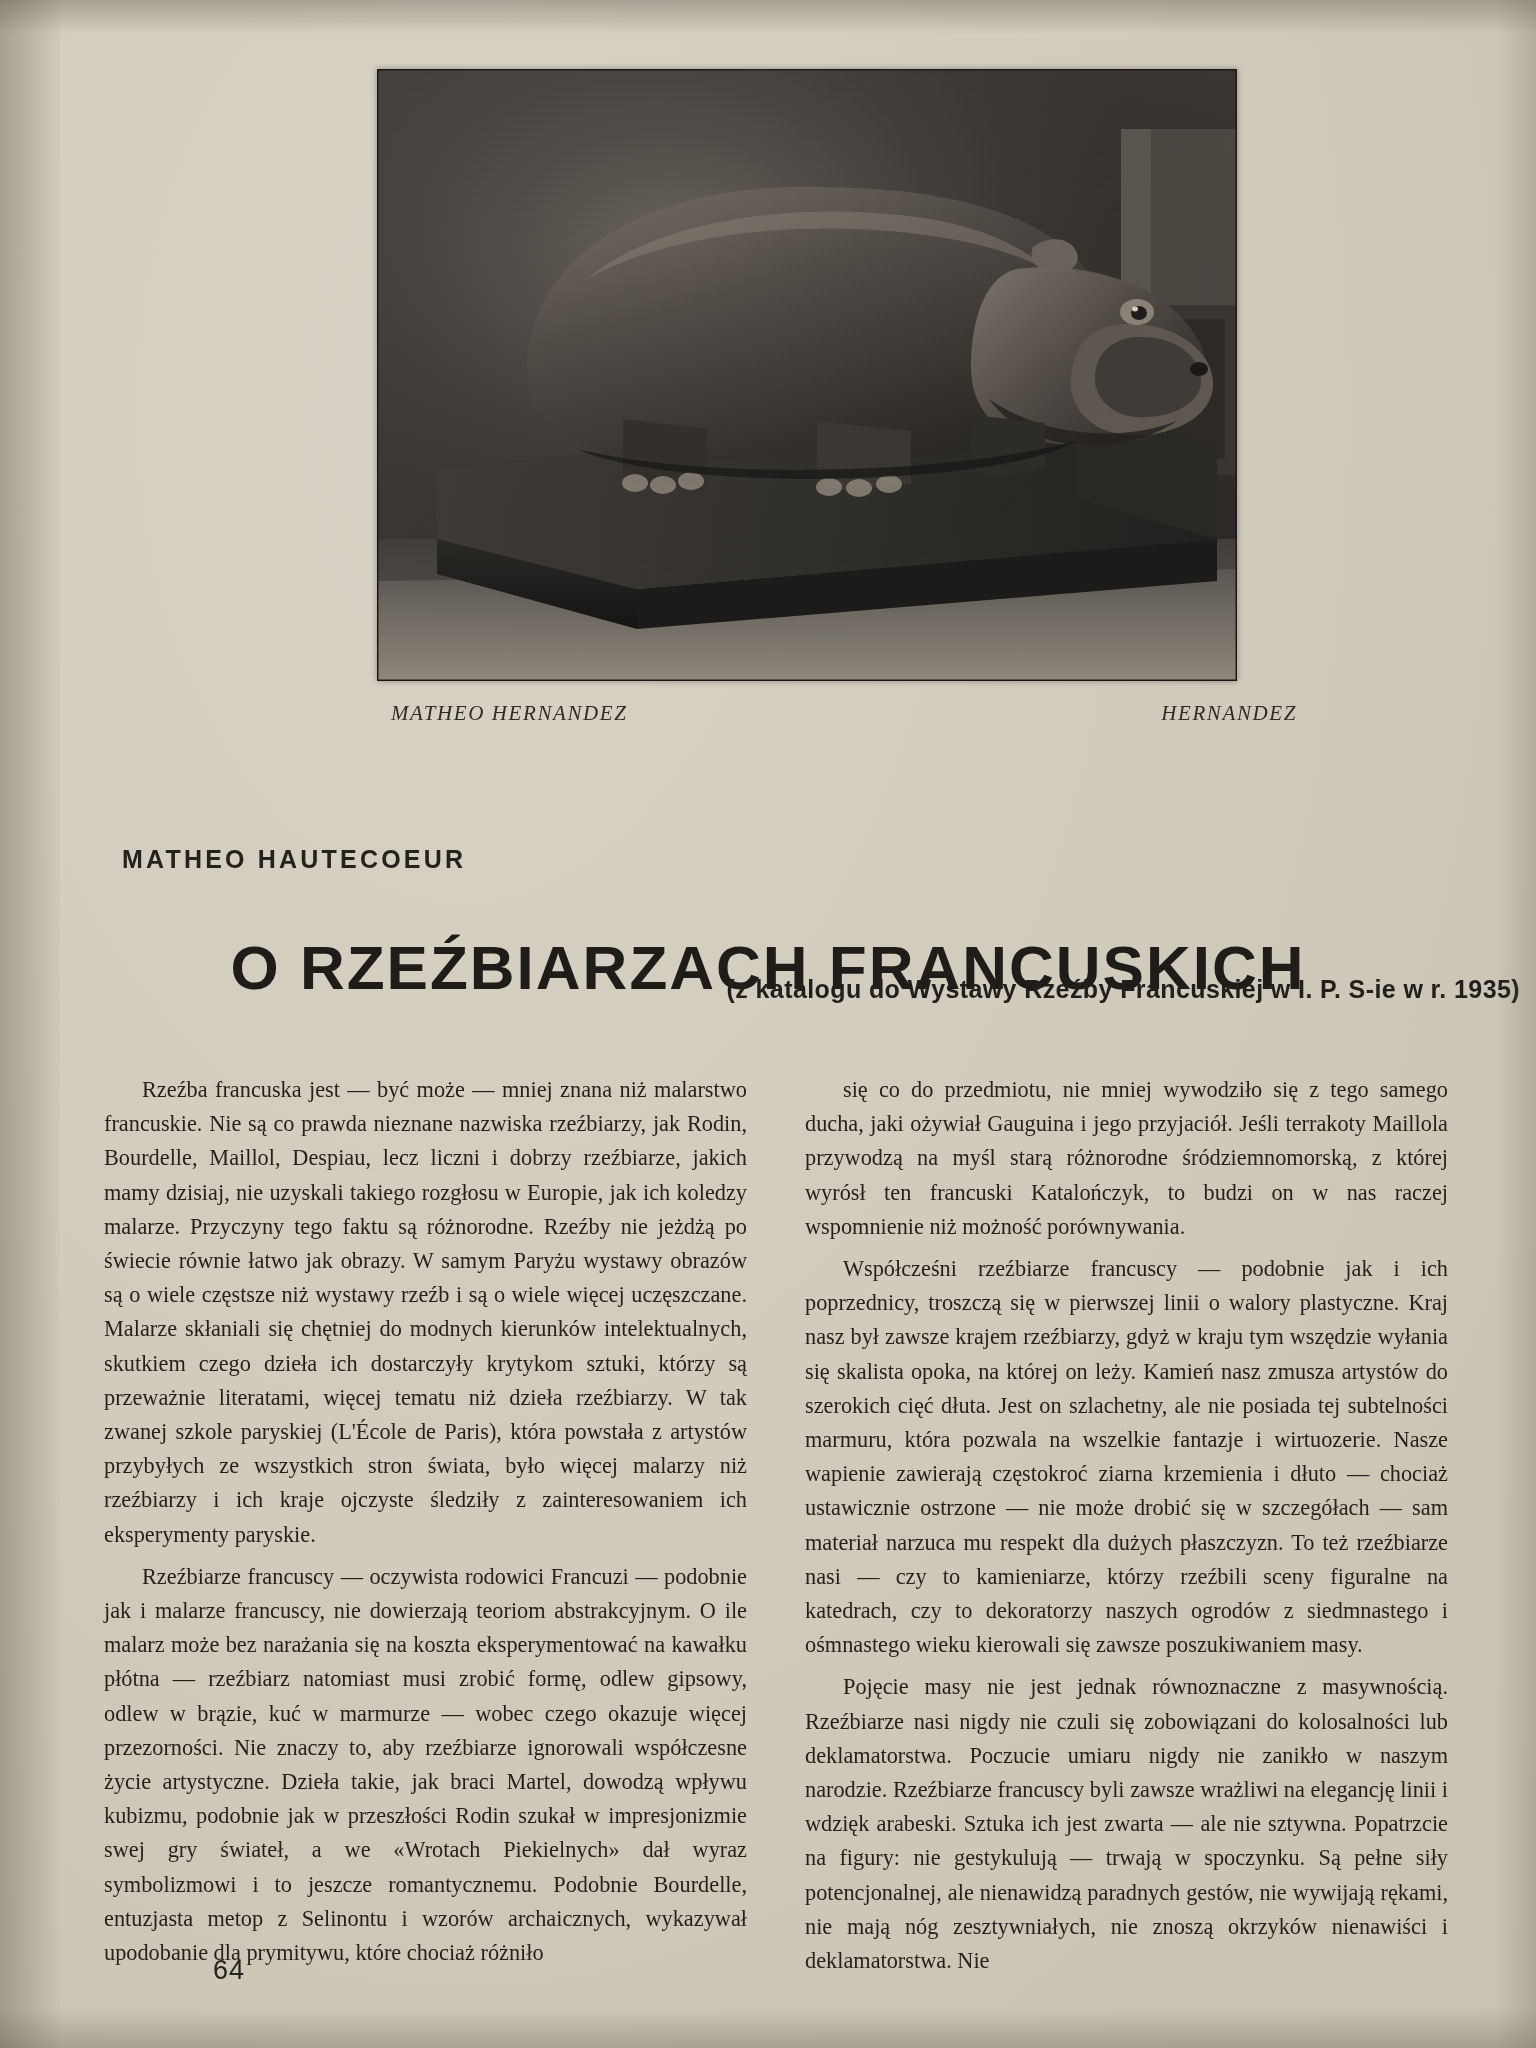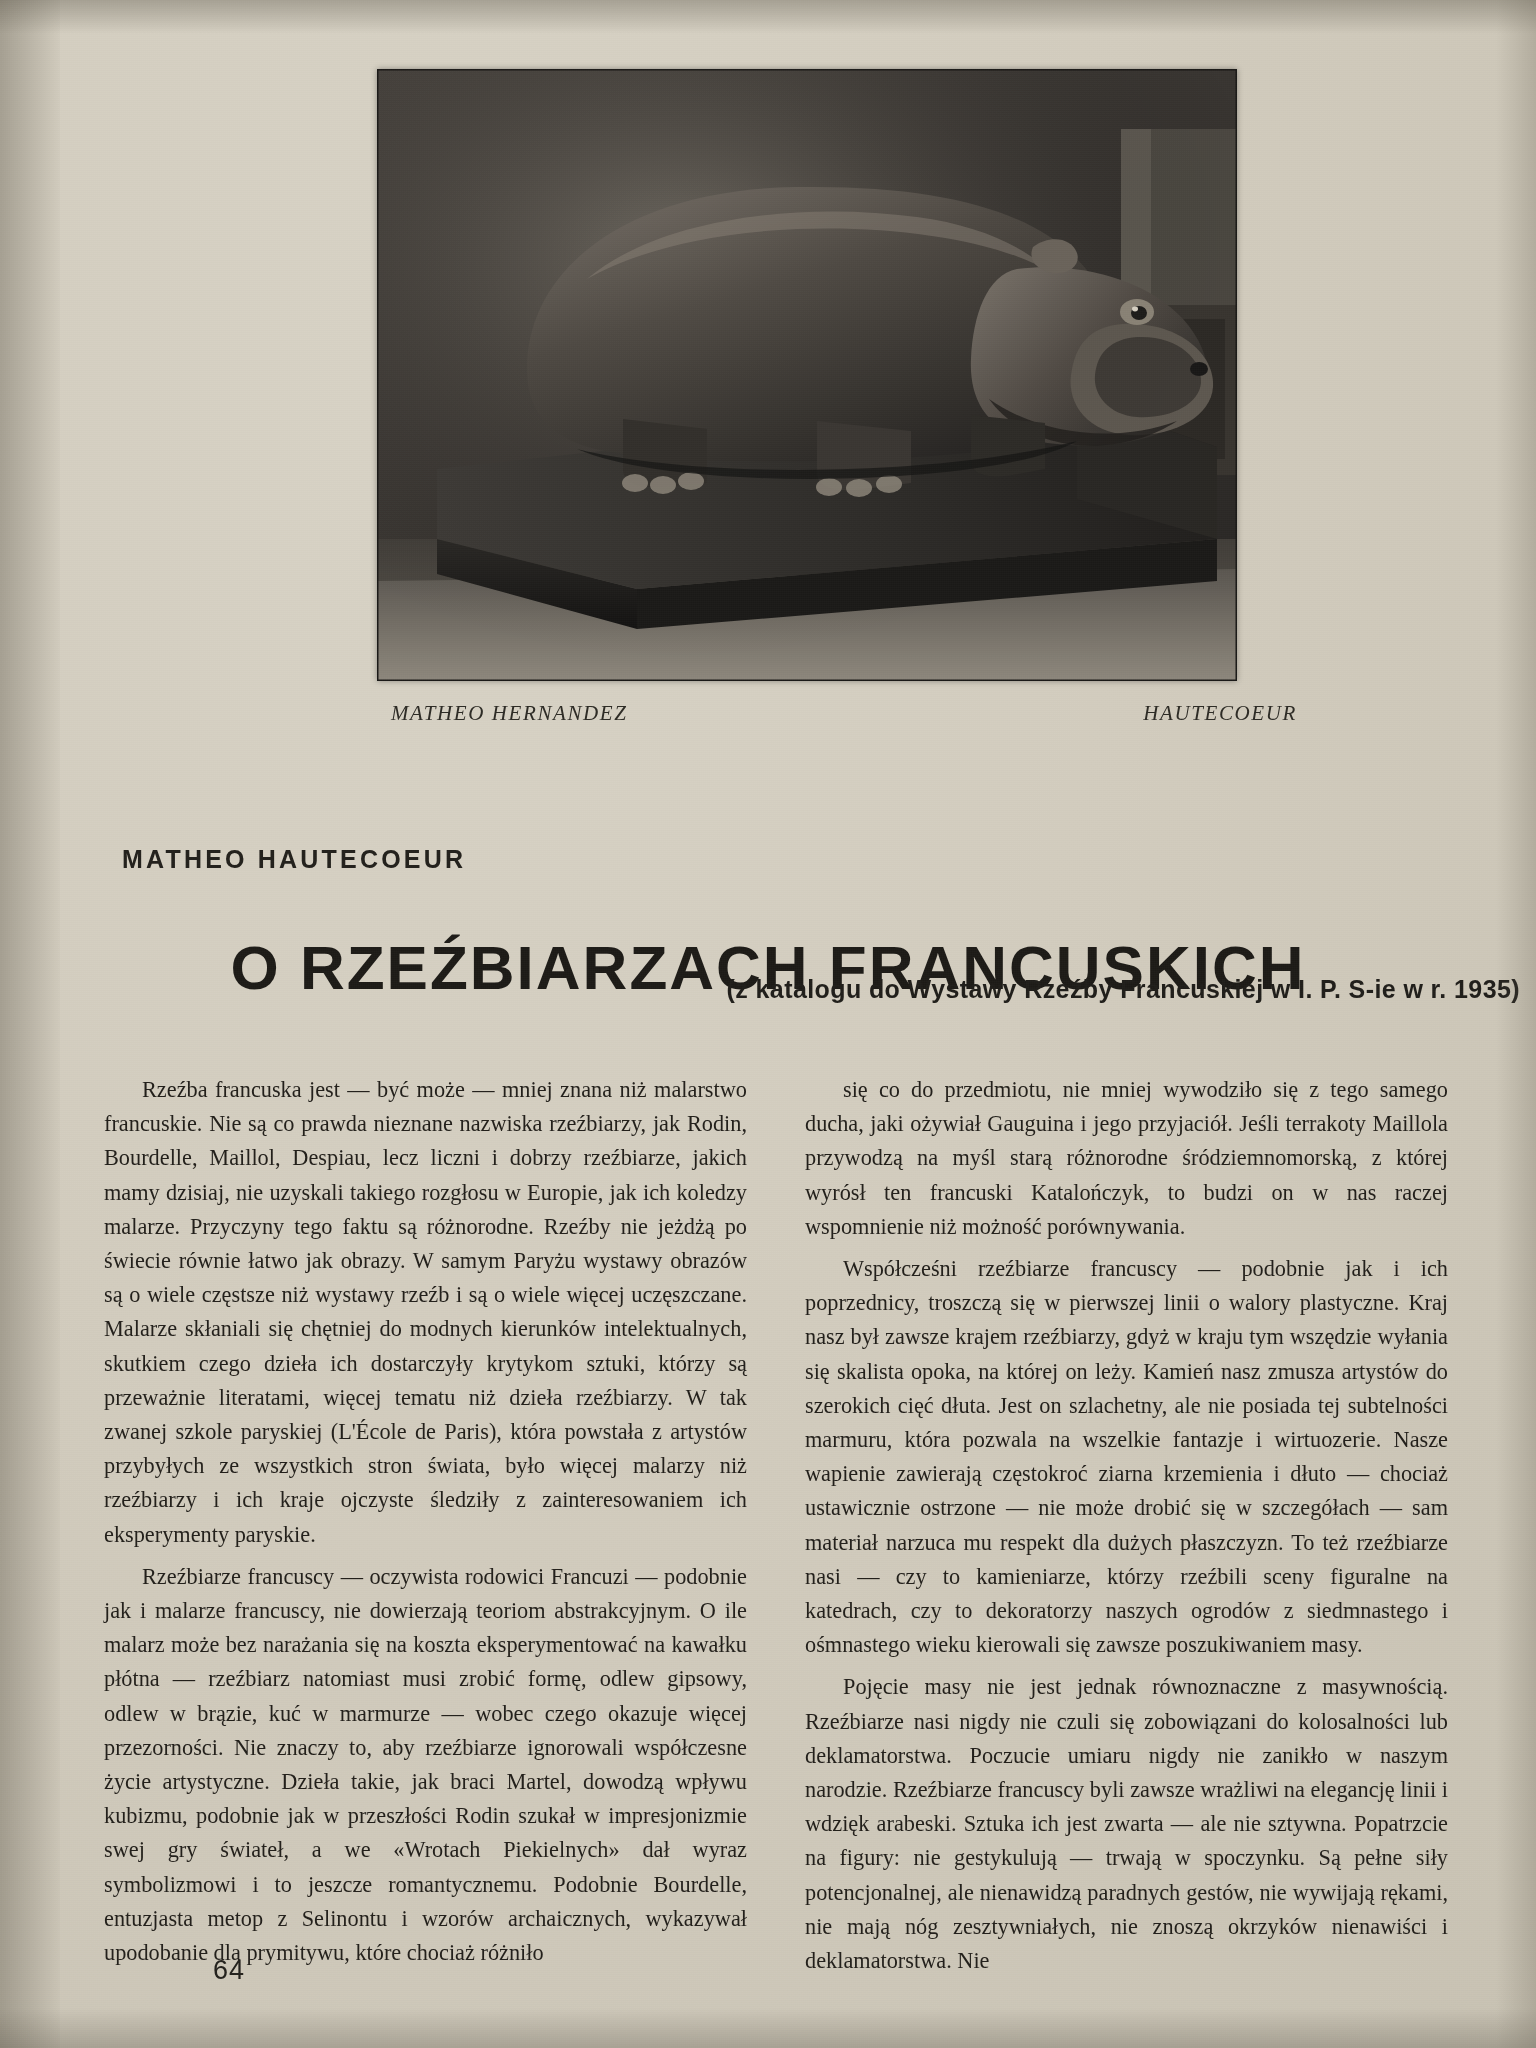--- a/index.html
+++ b/index.html
@@ -280,21 +280,21 @@
         </g>
 
         <path d="M200 380 C320 410, 560 408, 700 372 C620 418, 300 424, 200 380 Z" fill="#161514" opacity="0.75"></path>
 
         <rect x="0" y="0" width="860" height="612" fill="none" stroke="#1a1917" stroke-width="3"></rect>
         <rect x="0" y="0" width="860" height="612" fill="url(#glow)" opacity="0.12"></rect>
       </svg>
     </div>
     <div class="caption-row">
       <div class="caption-left">MATHEO HERNANDEZ</div>
-      <div class="caption-right">HAUTECOEUR</div>
+      <div class="caption-right">HERNANDEZ</div>
     </div>
   </div>
 
   <div class="byline">MATHEO  HAUTECOEUR</div>
   <h1 class="title">O RZEŹBIARZACH FRANCUSKICH</h1>
   <div class="subtitle">(z katalogu do Wystawy Rzeźby Francuskiej w I. P. S-ie w r. 1935)</div>
 
   <div class="columns">
     <div class="col">
       <p class="first">Rzeźba francuska jest — być może — mniej znana niż malarstwo francuskie. Nie są co prawda nieznane nazwiska rzeźbiarzy, jak Rodin, Bourdelle, Maillol, Despiau, lecz liczni i dobrzy rzeźbiarze, jakich mamy dzisiaj, nie uzyskali takiego rozgłosu w Europie, jak ich koledzy malarze. Przyczyny tego faktu są różnorodne. Rzeźby nie jeżdżą po świecie równie łatwo jak obrazy. W samym Paryżu wystawy obrazów są o wiele częstsze niż wystawy rzeźb i są o wiele więcej uczęszczane. Malarze skłaniali się chętniej do modnych kierunków intelektualnych, skutkiem czego dzieła ich dostarczyły krytykom sztuki, którzy są przeważnie literatami, więcej tematu niż dzieła rzeźbiarzy. W tak zwanej szkole paryskiej (L'École de Paris), która powstała z artystów przybyłych ze wszystkich stron świata, było więcej malarzy niż rzeźbiarzy i ich kraje ojczyste śledziły z zainteresowaniem ich eksperymenty paryskie.</p>

